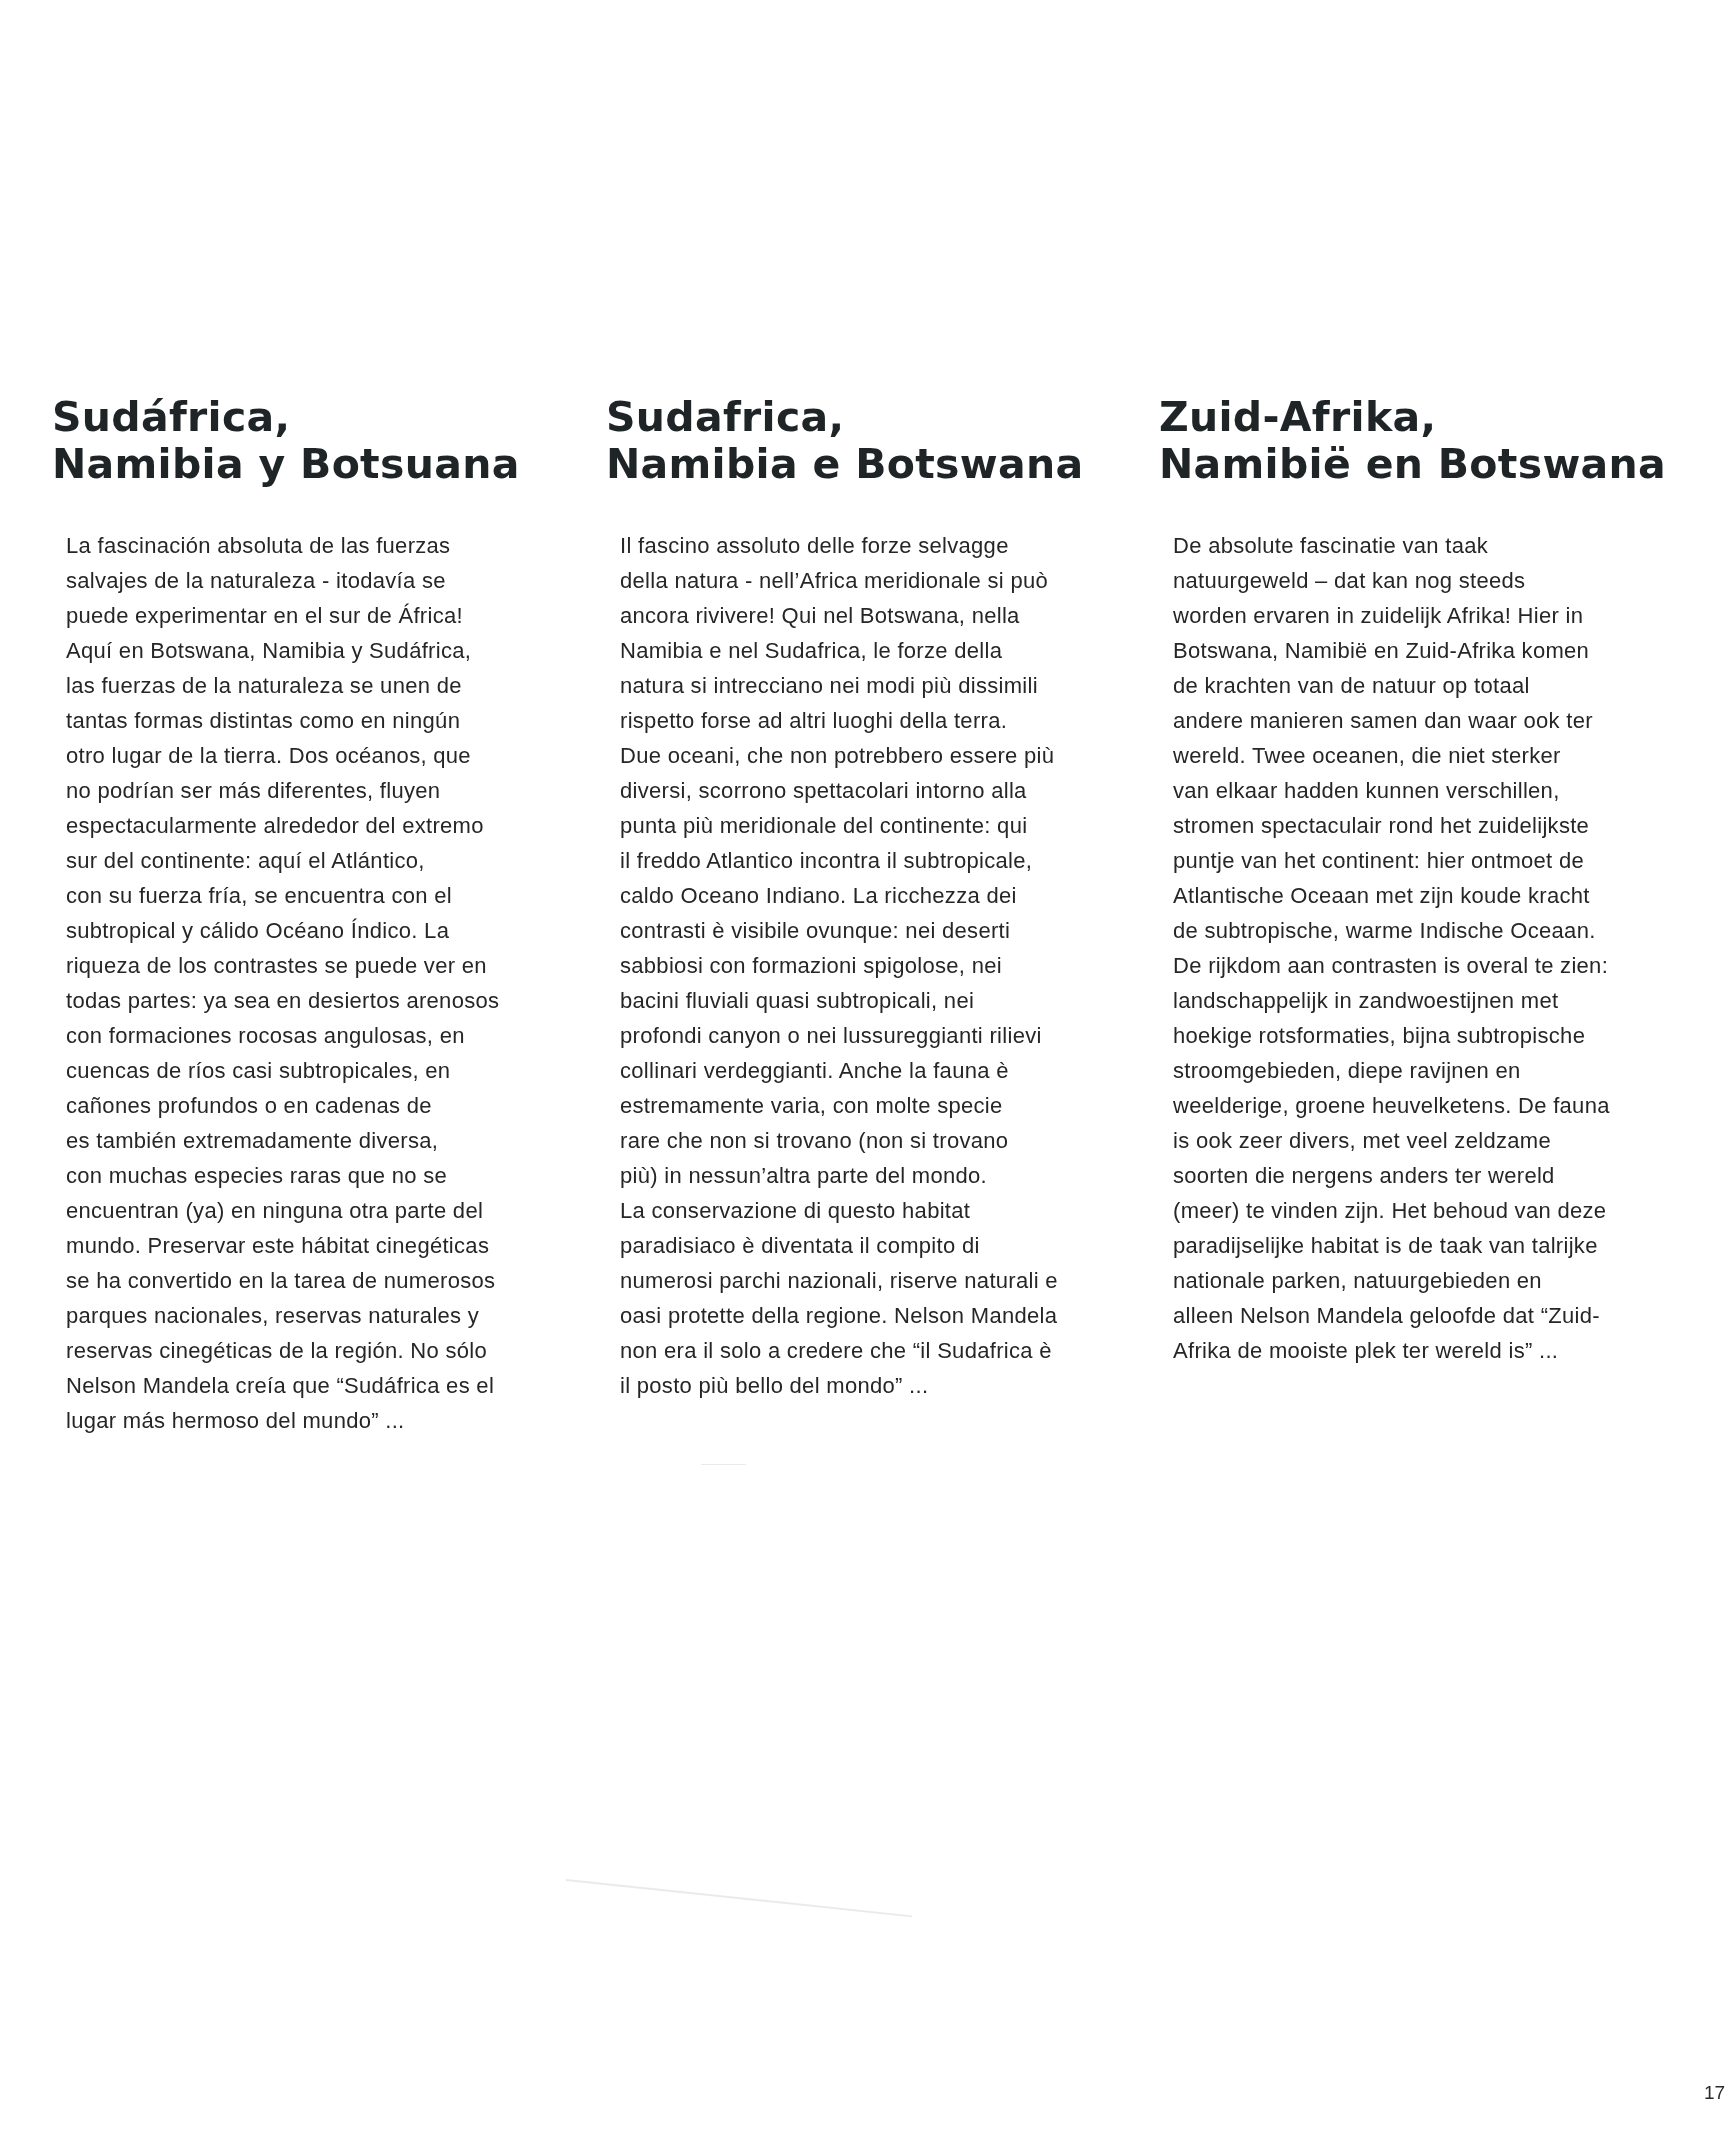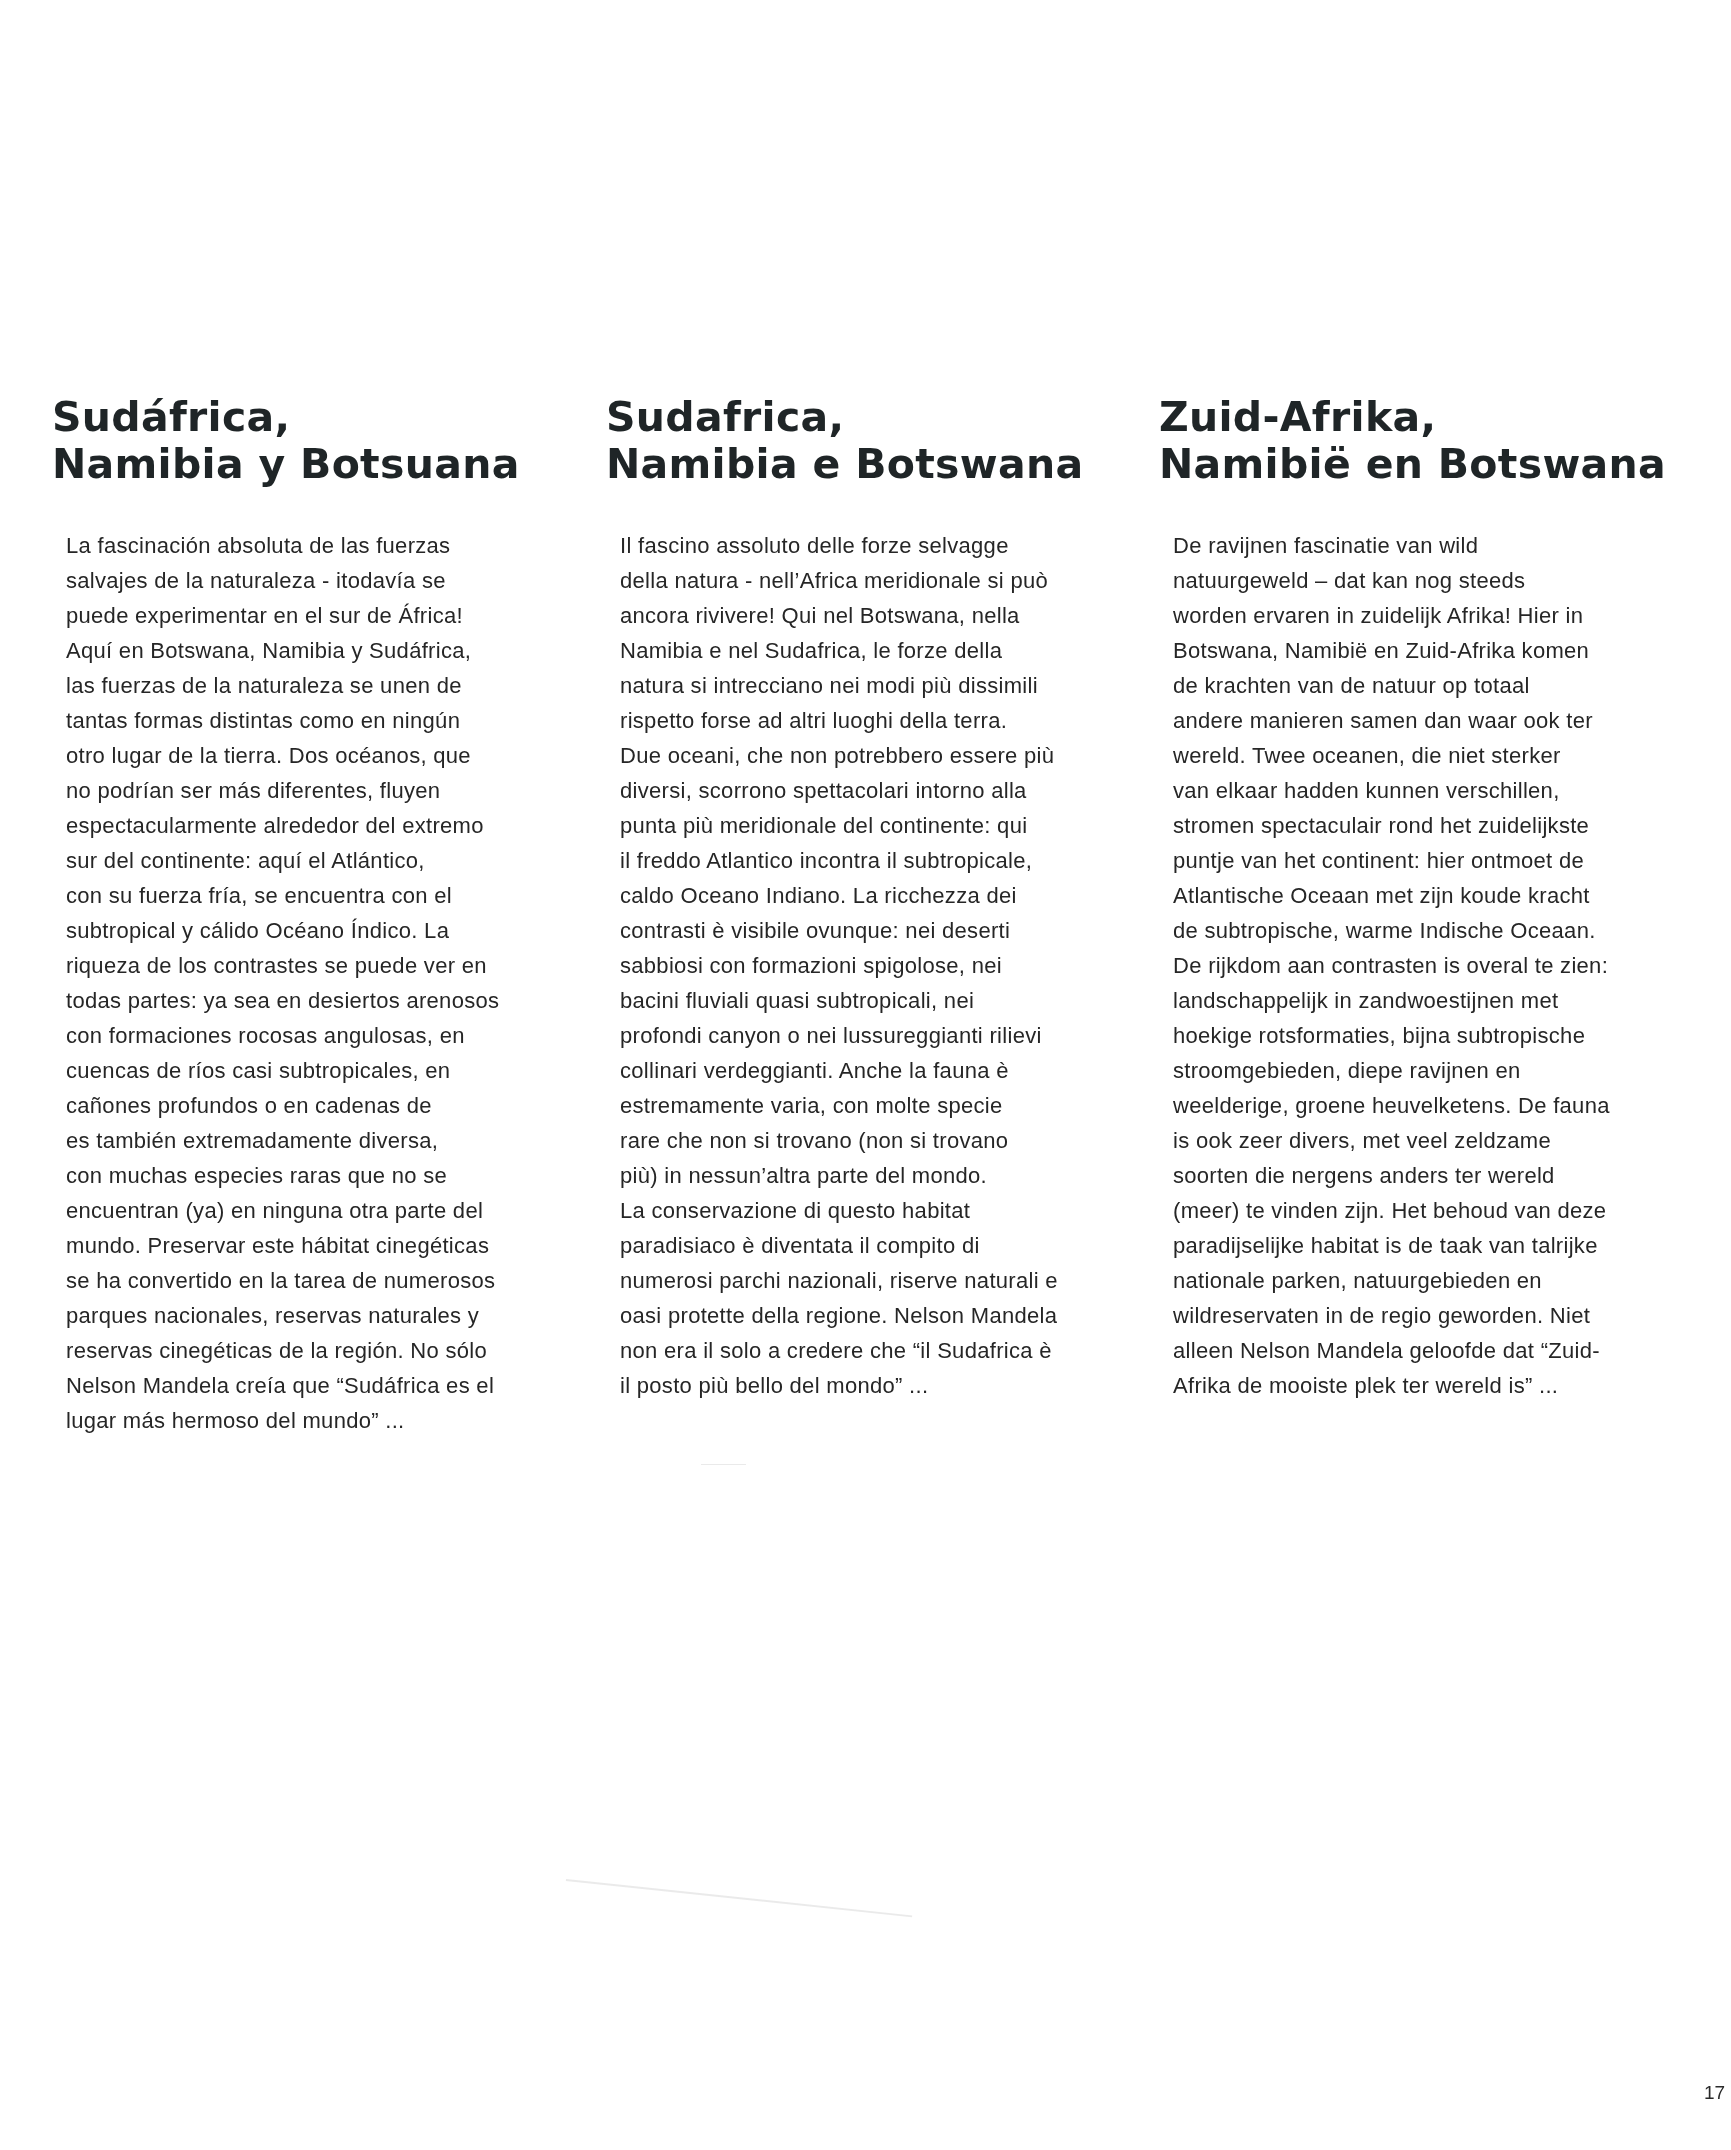--- a/index.html
+++ b/index.html
@@ -159,21 +159,21 @@
       <span class="line">il posto più bello del mondo” ...</span>
     </p>
   </section>
 
   <section class="column col-nl">
     <h1 class="heading">
       <span class="hline">Zuid-Afrika,</span>
       <span class="hline">Namibië en Botswana</span>
     </h1>
     <p class="body-text">
-      <span class="line">De ravijnen fascinatie van wild</span>
+      <span class="line">De absolute fascinatie van taak</span>
       <span class="line">natuurgeweld – dat kan nog steeds</span>
       <span class="line">worden ervaren in zuidelijk Afrika! Hier in</span>
       <span class="line">Botswana, Namibië en Zuid-Afrika komen</span>
       <span class="line">de krachten van de natuur op totaal</span>
       <span class="line">andere manieren samen dan waar ook ter</span>
       <span class="line">wereld. Twee oceanen, die niet sterker</span>
       <span class="line">van elkaar hadden kunnen verschillen,</span>
       <span class="line">stromen spectaculair rond het zuidelijkste</span>
       <span class="line">puntje van het continent: hier ontmoet de</span>
       <span class="line">Atlantische Oceaan met zijn koude kracht</span>
@@ -181,21 +181,20 @@
       <span class="line">De rijkdom aan contrasten is overal te zien:</span>
       <span class="line">landschappelijk in zandwoestijnen met</span>
       <span class="line">hoekige rotsformaties, bijna subtropische</span>
       <span class="line">stroomgebieden, diepe ravijnen en</span>
       <span class="line">weelderige, groene heuvelketens. De fauna</span>
       <span class="line">is ook zeer divers, met veel zeldzame</span>
       <span class="line">soorten die nergens anders ter wereld</span>
       <span class="line">(meer) te vinden zijn. Het behoud van deze</span>
       <span class="line">paradijselijke habitat is de taak van talrijke</span>
       <span class="line">nationale parken, natuurgebieden en</span>
-      <span class="line">wildreservaten in de regio geworden. Niet</span>
       <span class="line">alleen Nelson Mandela geloofde dat “Zuid-</span>
       <span class="line">Afrika de mooiste plek ter wereld is” ...</span>
     </p>
   </section>
 
   <div class="scan-mark scan-mark-1"></div>
   <div class="scan-mark scan-mark-2"></div>
 
   <div class="page-number">17</div>
 </div>

